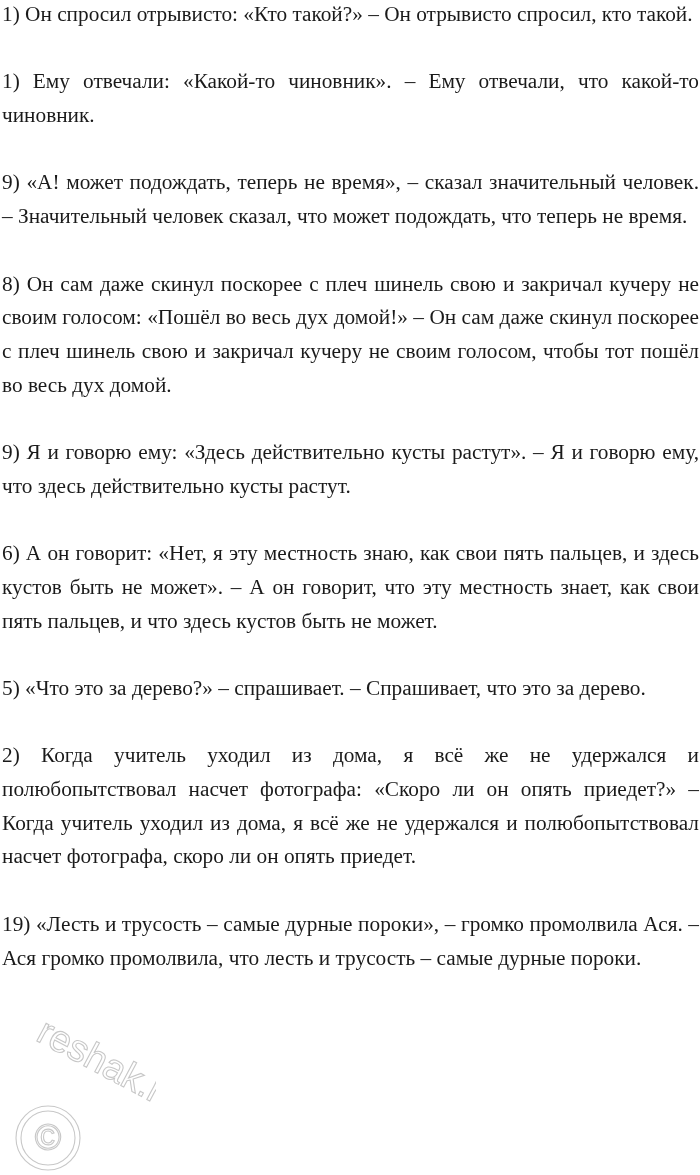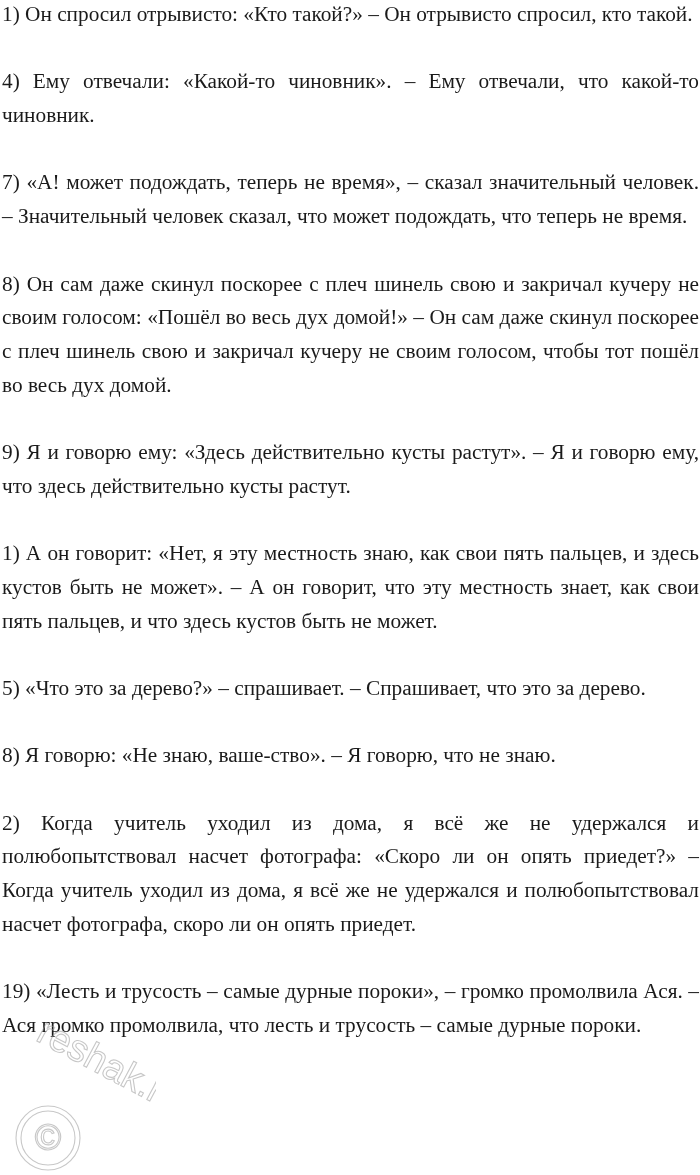--- a/index.html
+++ b/index.html
@@ -47,27 +47,26 @@
       fill: none;
       stroke: #9a9a9a;
       stroke-width: 1.1px;
     }
   </style>
 </head>
 <body>
 
 <div class="doc">
   <p class="para">1) Он спросил отрывисто: «Кто такой?» – Он отрывисто спросил, кто такой.</p>
-  <p class="para">4) Ему отвечали: «Какой-то чиновник». – Ему отвечали, что какой-то чиновник.</p>
-  <p class="para">7) «А! может подождать, теперь не время», – сказал значительный человек. – Значительный человек сказал, что может подождать, что теперь не время.</p>
+  <p class="para">1) Ему отвечали: «Какой-то чиновник». – Ему отвечали, что какой-то чиновник.</p>
+  <p class="para">9) «А! может подождать, теперь не время», – сказал значительный человек. – Значительный человек сказал, что может подождать, что теперь не время.</p>
   <p class="para">8) Он сам даже скинул поскорее с плеч шинель свою и закричал кучеру не своим голосом: «Пошёл во весь дух домой!» – Он сам даже скинул поскорее с плеч шинель свою и закричал кучеру не своим голосом, чтобы тот пошёл во весь дух домой.</p>
   <p class="para">9) Я и говорю ему: «Здесь действительно кусты растут». – Я и говорю ему, что здесь действительно кусты растут.</p>
-  <p class="para">1) А он говорит: «Нет, я эту местность знаю, как свои пять пальцев, и здесь кустов быть не может». – А он говорит, что эту местность знает, как свои пять пальцев, и что здесь кустов быть не может.</p>
+  <p class="para">6) А он говорит: «Нет, я эту местность знаю, как свои пять пальцев, и здесь кустов быть не может». – А он говорит, что эту местность знает, как свои пять пальцев, и что здесь кустов быть не может.</p>
   <p class="para">5) «Что это за дерево?» – спрашивает. – Спрашивает, что это за дерево.</p>
-  <p class="para">8) Я говорю: «Не знаю, ваше-ство». – Я говорю, что не знаю.</p>
   <p class="para">2) Когда учитель уходил из дома, я всё же не удержался и полюбопытствовал насчет фотографа: «Скоро ли он опять приедет?» – Когда учитель уходил из дома, я всё же не удержался и полюбопытствовал насчет фотографа, скоро ли он опять приедет.</p>
   <p class="para">19) «Лесть и трусость – самые дурные пороки», – громко промолвила Ася. – Ася громко промолвила, что лесть и трусость – самые дурные пороки.</p>
 </div>
 
 <svg class="watermark" viewBox="0 0 150 170" xmlns="http://www.w3.org/2000/svg">
   <g>
     <circle cx="42" cy="128" r="32"></circle>
     <circle cx="42" cy="128" r="27"></circle>
     <text x="42" y="140" font-size="36" text-anchor="middle">©</text>
   </g>

